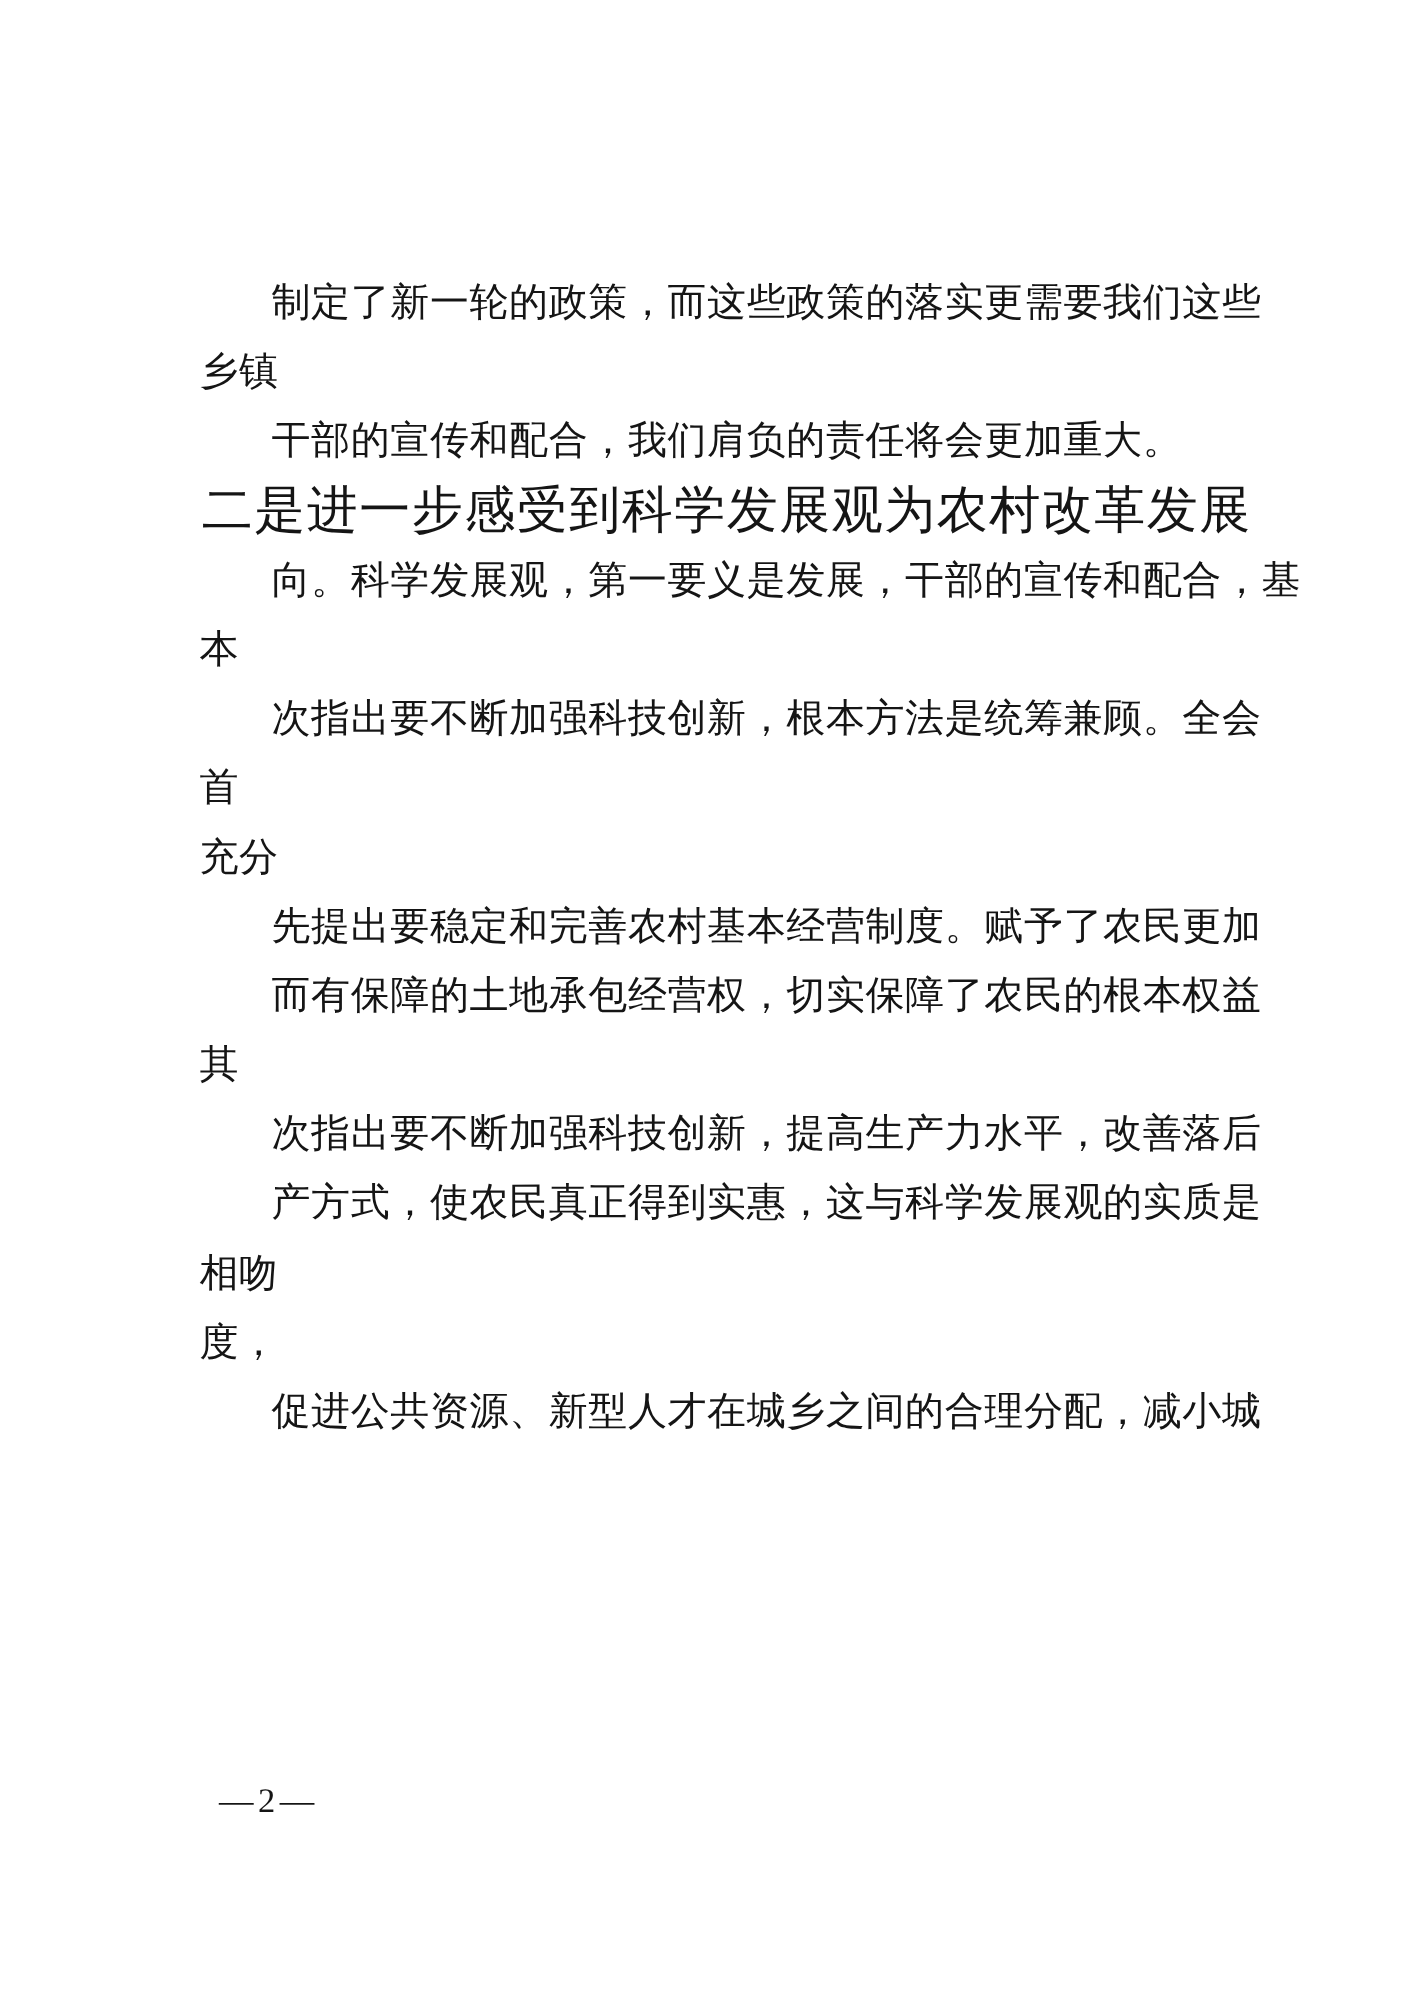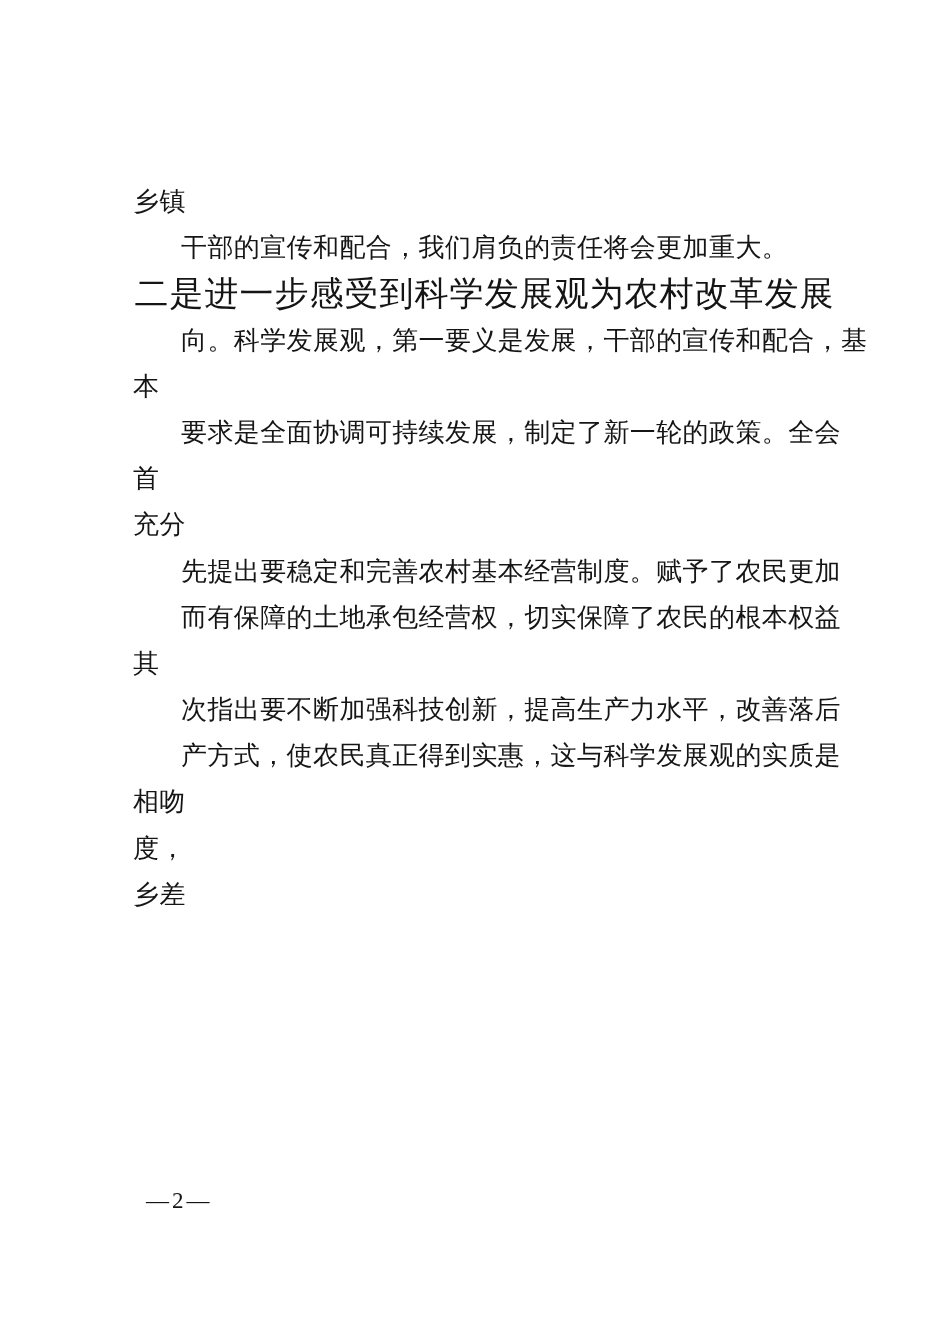--- a/index.html
+++ b/index.html
@@ -46,31 +46,32 @@
     font-size: 23px;
     line-height: 30px;
     letter-spacing: 3px;
   }
 </style>
 </head>
 <body>
 
 <div class="page">
   <div class="text-block" id="doc-lines">
+      <div class="line indent">制定了新一轮的政策，而这些政策的落实更需要我们这些</div>
       <div class="line">乡镇</div>
       <div class="line indent">干部的宣传和配合，我们肩负的责任将会更加重大。</div>
       <div class="line heading">二是进一步感受到科学发展观为农村改革发展</div>
       <div class="line indent">向。科学发展观，第一要义是发展，干部的宣传和配合，基</div>
       <div class="line">本</div>
-      <div class="line indent">要求是全面协调可持续发展，制定了新一轮的政策。全会</div>
+      <div class="line indent">次指出要不断加强科技创新，根本方法是统筹兼顾。全会</div>
       <div class="line">首</div>
       <div class="line">充分</div>
       <div class="line indent">先提出要稳定和完善农村基本经营制度。赋予了农民更加</div>
       <div class="line indent">而有保障的土地承包经营权，切实保障了农民的根本权益</div>
       <div class="line">其</div>
       <div class="line indent">次指出要不断加强科技创新，提高生产力水平，改善落后</div>
       <div class="line indent">产方式，使农民真正得到实惠，这与科学发展观的实质是</div>
       <div class="line">相吻</div>
       <div class="line">度，</div>
-      <div class="line">乡差</div>
+      <div class="line indent">促进公共资源、新型人才在城乡之间的合理分配，减小城</div>
     </div>
   <div class="page-number">—2—</div>
 </div>
 
 </body></html>

